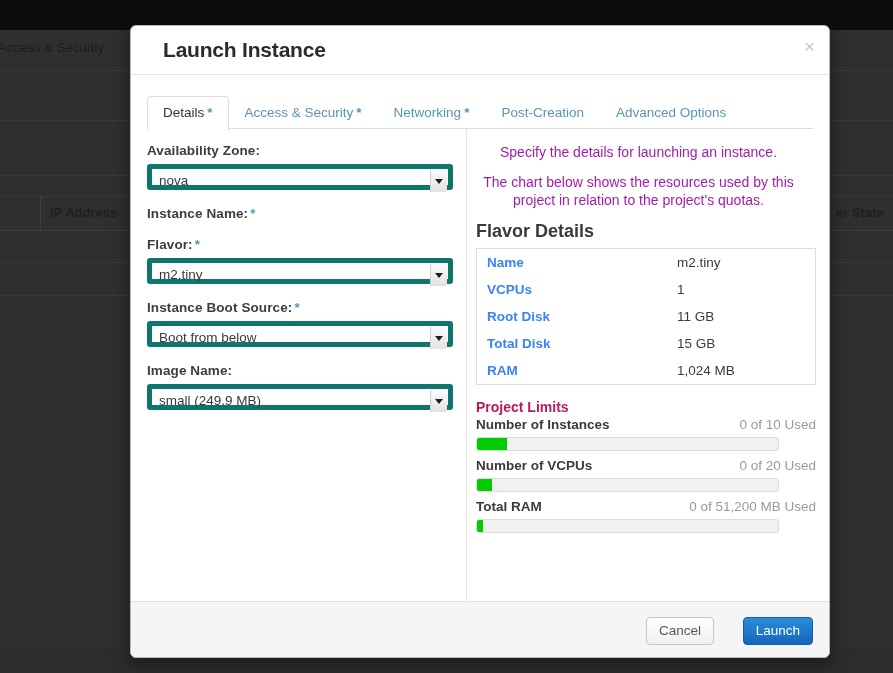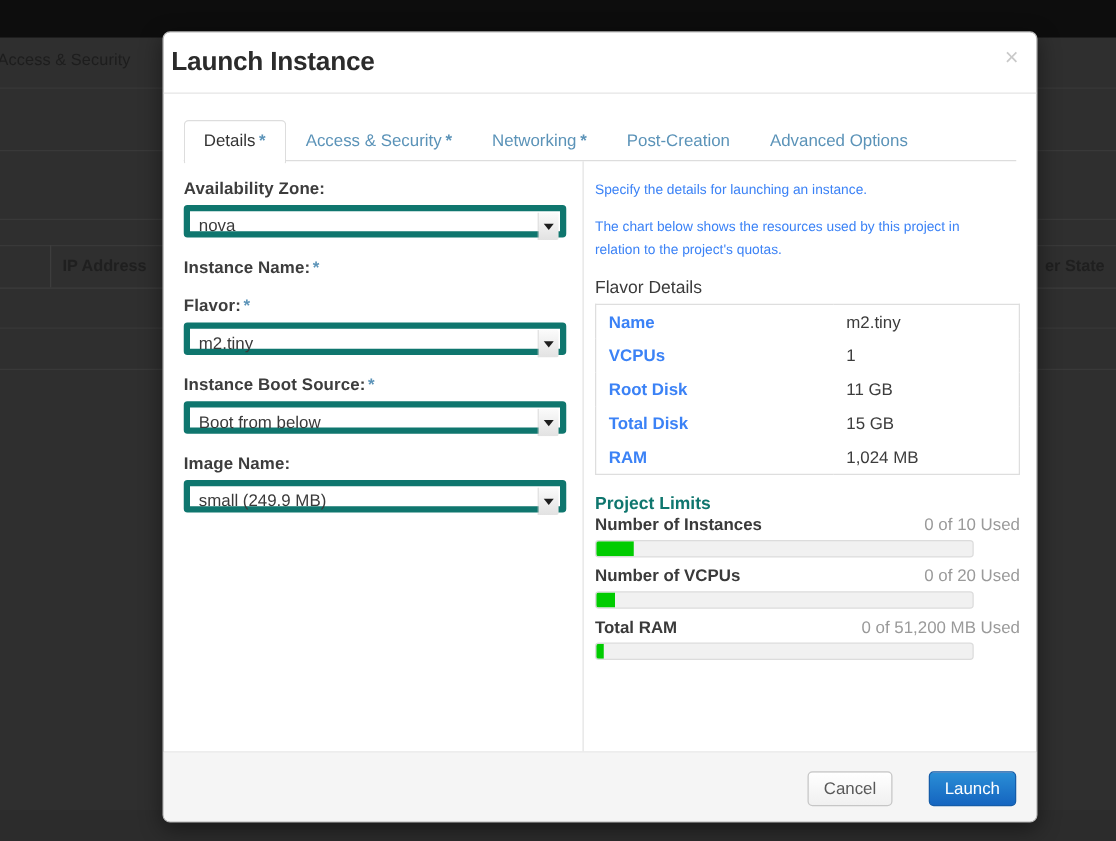--- a/index.html
+++ b/index.html
@@ -93,21 +93,21 @@
   }
 
   #modal-header {
     position: relative;
     height: 49px;
     border-bottom: 1px solid #e5e5e5;
     box-sizing: border-box;
   }
   #modal-title {
     position: absolute;
-    left: 6px;
+    left: 32px;
     top: 12px;
     font-size: 21px;
     font-weight: bold;
     color: #2b2b2b;
     letter-spacing: -.2px;
   }
   #modal-close {
     position: absolute;
     right: 14px;
     top: 11px;
@@ -272,29 +272,30 @@
   }
   .spinner .dn {
     top: 13px;
     border-left: 4px solid transparent;
     border-right: 4px solid transparent;
     border-top: 5px solid #8a8a8a;
   }
 
   
   .help-p {
-    font-size: 11px;
-    color: #3b82f6;
+    font-size: 14px;
+    color: #a21caf;
     line-height: 18px;
     margin: 0 0 12px 0;
     width: 325px;
+    text-align: center;
   }
   .sec-head {
-    font-size: 14px;
-    font-weight: normal;
+    font-size: 18px;
+    font-weight: bold;
     color: #3a3a3a;
     margin: 0 0 6px 0;
   }
   #flavor-table {
     width: 340px;
     border: 1px solid #dedede;
     border-radius: 3px;
     border-collapse: collapse;
     box-sizing: border-box;
   }
@@ -306,21 +307,21 @@
   }
   #flavor-table td.k {
     font-weight: bold;
     width: 170px;
     color: #3b82f6;
   }
 
   #limits-head {
     font-size: 14px;
     font-weight: bold;
-    color: #0f766e;
+    color: #be185d;
     margin: 14px 0 2px 0;
   }
   .limit { margin-bottom: 7px; width: 340px; }
   .limit-row {
     position: relative;
     height: 17px;
   }
   .limit-name {
     font-size: 13.5px;
     font-weight: bold;

